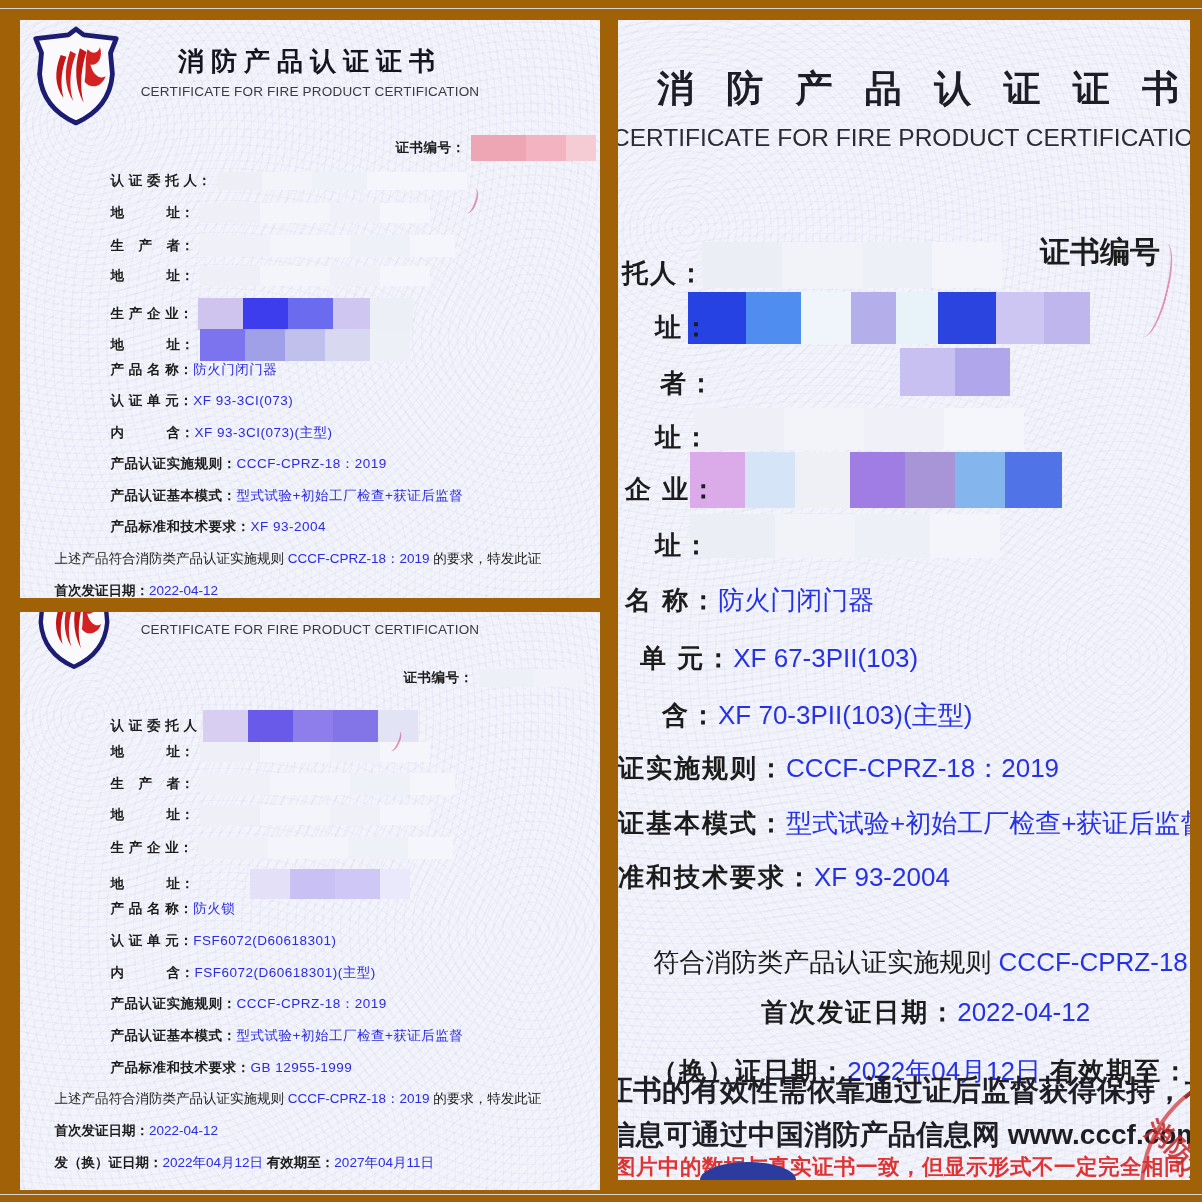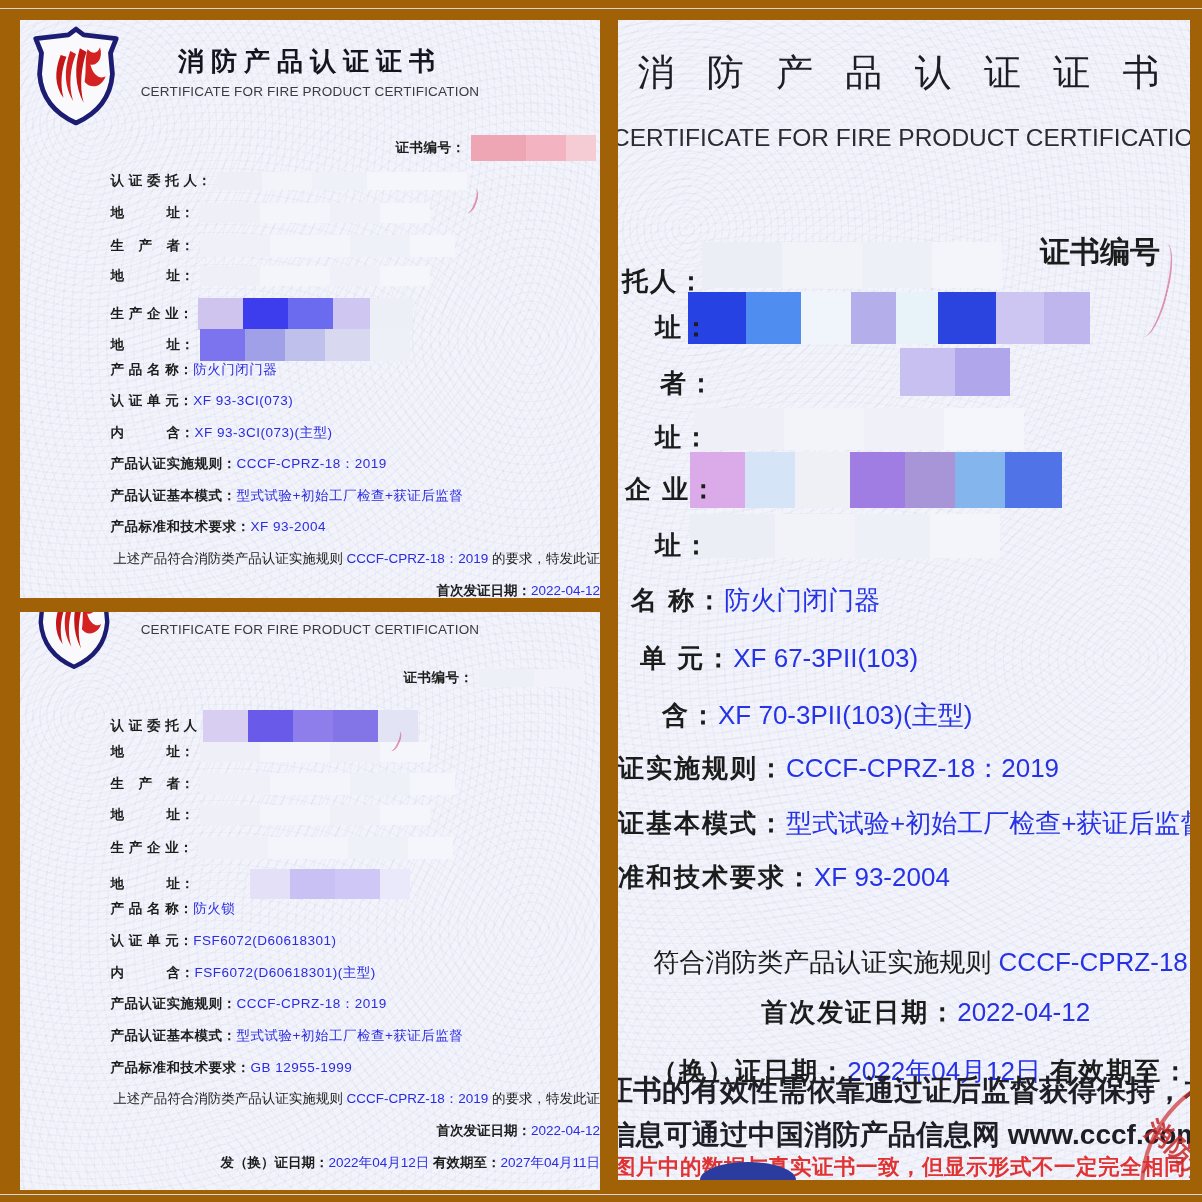--- a/index.html
+++ b/index.html
@@ -20,21 +20,21 @@
   #cert2 { left:20px; top:612px; width:580px; height:578px; }
   #cert3 { left:618px; top:20px; width:572px; height:1160px; }
 
   .row { position:absolute; white-space:pre; }
   .lbl { color:#1c1c1c; font-weight:bold; white-space:pre; }
   .val { color:#2b2be0; }
   .blk { color:#1c1c1c; }
 
   
   .s-row  { font-size:13.5px; letter-spacing:0.5px; }
-  .s-cent { width:100%; left:0; text-align:right; font-size:13.5px; }
+  .s-cent { width:100%; left:12px; text-align:left; font-size:13.5px; }
 
   .cert-title-sm { position:absolute; top:24px; left:30px; width:520px; text-align:center;
                    font-size:26px; font-weight:bold; letter-spacing:7px; color:#15151f; }
   .cert-sub-sm   { position:absolute; top:64px; left:30px; width:520px; text-align:center;
                    font-size:13.5px; color:#3a3a42; letter-spacing:0.2px; }
 
   
   .b-row { font-size:26px; }
   .b-row .lbl { letter-spacing:2px; }
   .b-row .val { color:#2633e4; }
@@ -196,40 +196,40 @@
     <div class="row s-cent" style="top:495px;">
       <span class="lbl">首次发证日期：</span><span class="val">2022-04-12</span>
     </div>
     <div class="row s-cent" style="top:527px;">
       <span class="lbl">发（换）证日期：</span><span class="val">2022年04月12日</span><span class="lbl"> 有效期至：</span><span class="val">2027年04月11日</span>
     </div>
     <div class="penmark" style="left:370px;top:118px;width:10px;height:22px;transform:rotate(24deg);"></div>
   </div>
 
   <div class="cert" id="cert3">
-    <div class="row" style="left:0;top:28px;width:100%;text-align:center;font-size:37px;font-weight:normal;letter-spacing:11px;color:#1d1d26;">消 防 产 品 认 证 证 书</div>
+    <div class="row" style="left:0;top:44px;width:100%;text-align:right;font-size:37px;font-weight:bold;letter-spacing:11px;color:#1d1d26;">消 防 产 品 认 证 证 书</div>
     <div class="row" style="left:-6px;top:104px;width:584px;text-align:center;font-size:24.5px;color:#2b2b33;">CERTIFICATE FOR FIRE PRODUCT CERTIFICATION</div>
     <div class="row" style="right:30px;top:178px;font-size:30px;">
       <span class="lbl">证书编号</span>
     </div>
 
     <span class="mza mz-c3-app"></span>
     <span class="mza mz-c3-adr1"></span>
     <span class="mza mz-c3-prod"></span>
     <span class="mza mz-c3-adr2"></span>
     <span class="mza mz-c3-fact"></span>
     <span class="mza mz-c3-adr3"></span>
 
-    <div class="row b-row" style="left:4px;top:236px;margin-top:8px;"><span class="lbl">托人：</span></div>
+    <div class="row b-row" style="left:4px;top:236px;"><span class="lbl">托人：</span></div>
     <div class="row b-row" style="left:37px;top:290px;"><span class="lbl">址：</span></div>
     <div class="row b-row" style="left:42px;top:346px;"><span class="lbl">者：</span></div>
     <div class="row b-row" style="left:37px;top:400px;"><span class="lbl">址：</span></div>
     <div class="row b-row" style="left:7px;top:452px;"><span class="lbl">企 业：</span></div>
     <div class="row b-row" style="left:37px;top:508px;"><span class="lbl">址：</span></div>
-    <div class="row b-row" style="left:13px;top:563px;"><span class="lbl">名 称：</span><span class="val">防火门闭门器</span></div>
+    <div class="row b-row" style="left:7px;top:563px;"><span class="lbl">名 称：</span><span class="val">防火门闭门器</span></div>
     <div class="row b-row" style="left:22px;top:621px;"><span class="lbl">单 元：</span><span class="val">XF 67-3PII(103)</span></div>
     <div class="row b-row" style="left:44px;top:678px;"><span class="lbl">含：</span><span class="val">XF 70-3PII(103)(主型)</span></div>
     <div class="row b-row" style="left:0;top:731px;"><span class="lbl">证实施规则：</span><span class="val">CCCF-CPRZ-18：2019</span></div>
     <div class="row b-row" style="left:0;top:786px;"><span class="lbl">证基本模式：</span><span class="val">型式试验+初始工厂检查+获证后监督</span></div>
     <div class="row b-row" style="left:0;top:840px;"><span class="lbl">准和技术要求：</span><span class="val">XF 93-2004</span></div>
 
     <div class="row b-row" style="left:-8px;top:894px;">
       <span class="blk">符合消防类产品认证实施规则 </span><span class="val">CCCF-CPRZ-18：2019</span>
     </div>
     <div class="row b-row" style="left:0;top:944px;width:100%;text-align:center;">

